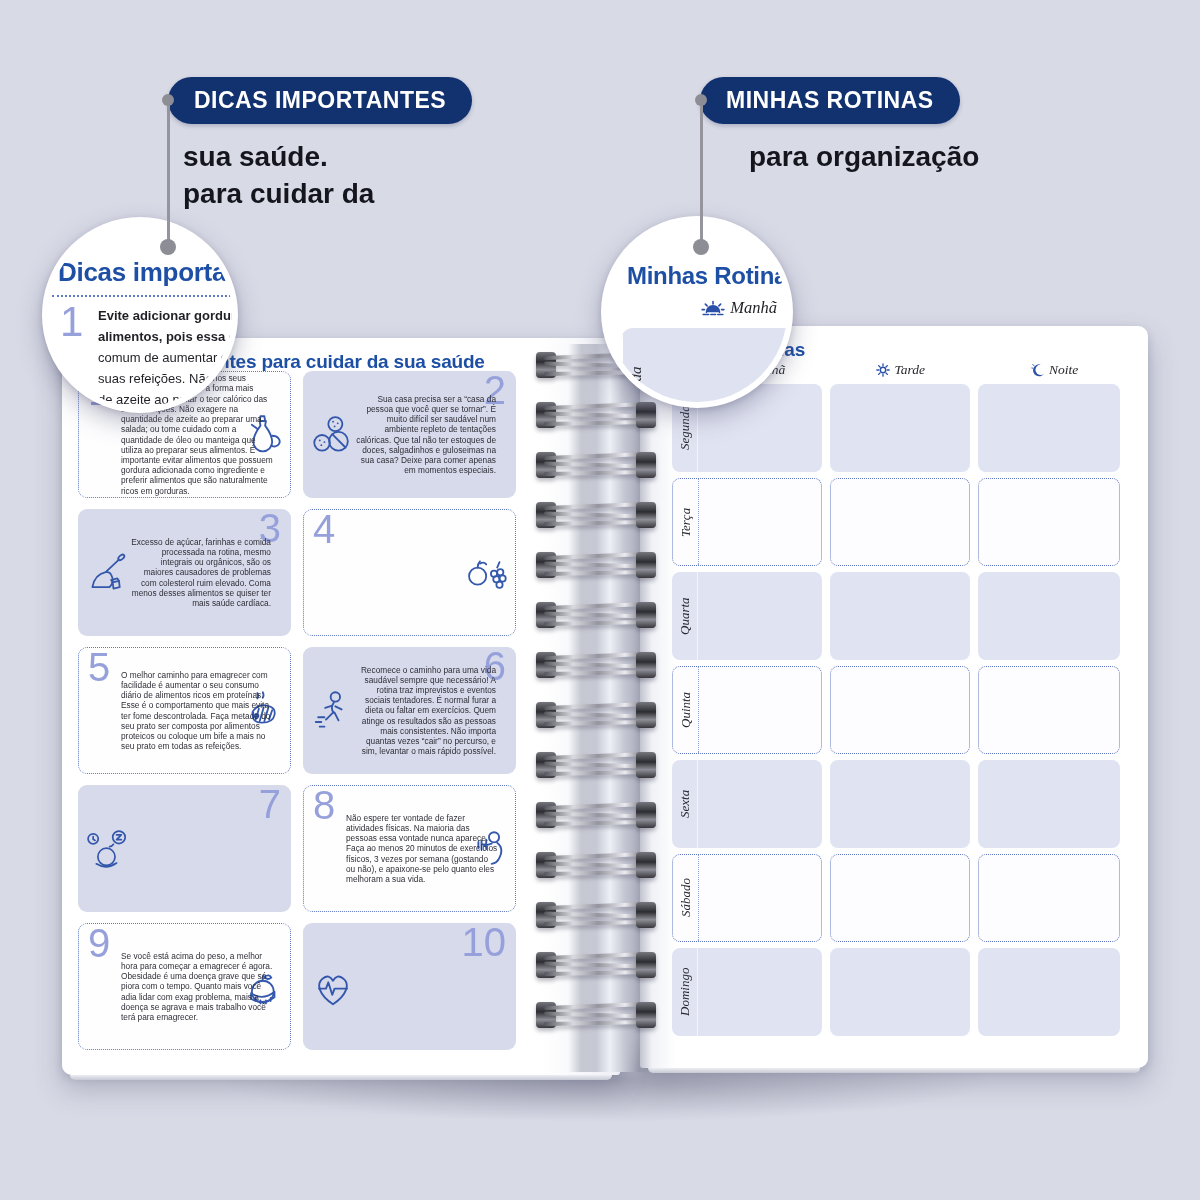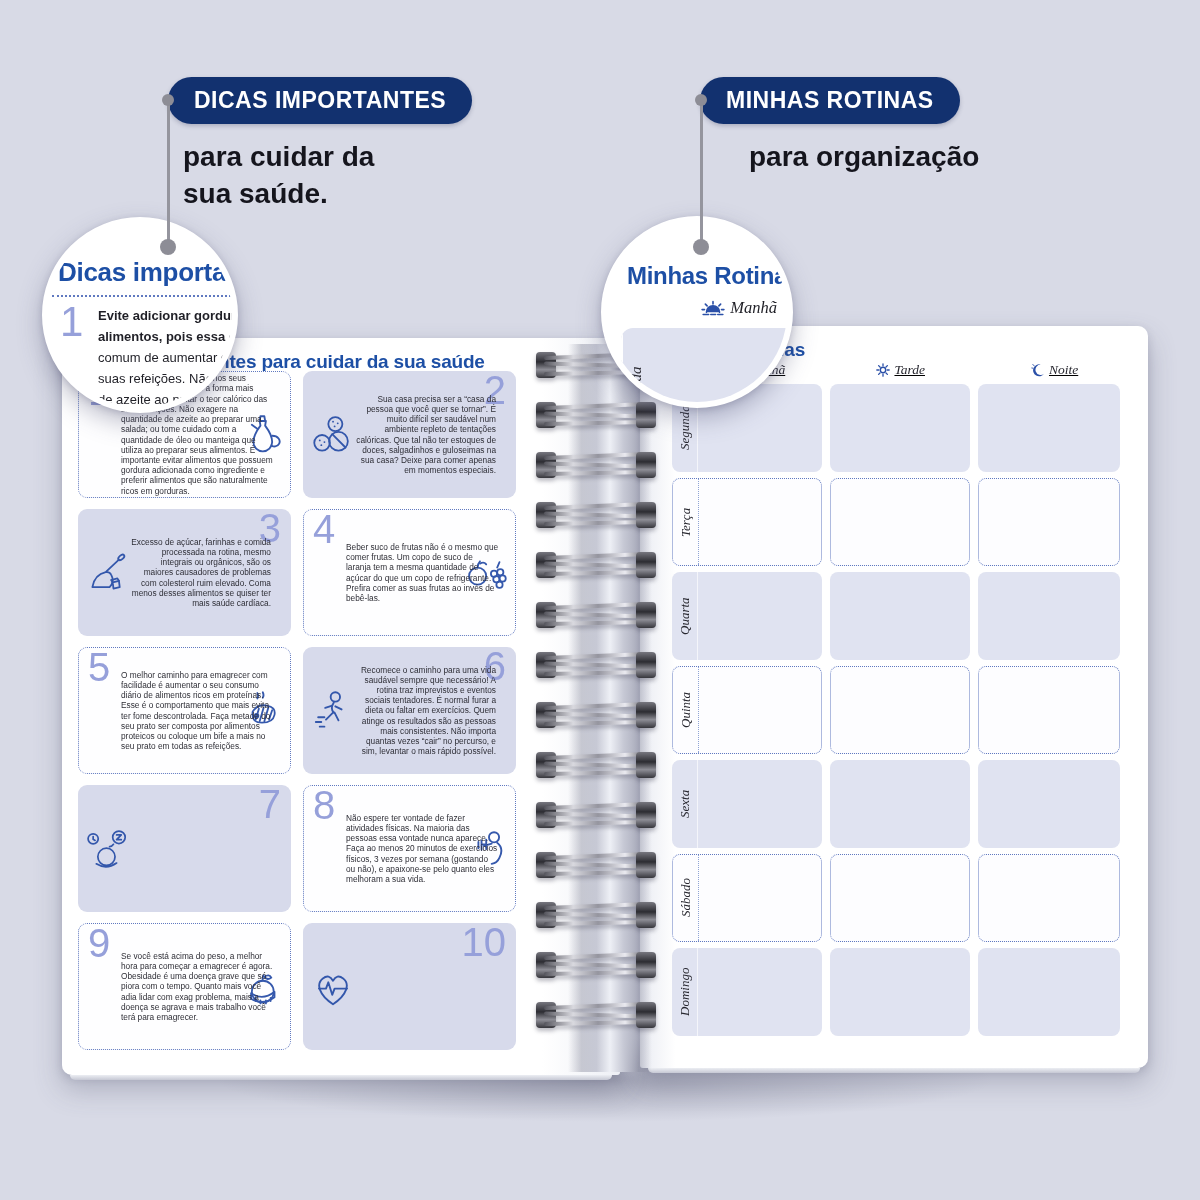--- a/index.html
+++ b/index.html
@@ -50,21 +50,21 @@
   .tip .txt{position:absolute;top:5px;bottom:5px;display:flex;align-items:center;z-index:2;}
   .tip.dashed .txt{left:42px;right:16px;text-align:left;}
   .tip.solid .txt{left:52px;right:20px;text-align:right;}
   .tip .txt span{font-size:8.3px;line-height:1.23;color:#2e2e36;}
   .tip .icon{position:absolute;top:50%;transform:translateY(-50%);z-index:1;opacity:.95;}
   .tip.dashed .icon{right:3px;}
   .tip.solid .icon{left:5px;}
 
   
   .rp-title{position:absolute;left:25px;top:13px;font-size:19px;font-weight:700;color:#1d4fa5;white-space:nowrap;}
-  .rp-headers{position:absolute;left:58px;top:36px;width:422px;display:flex;gap:24px;text-decoration:underline;}
+  .rp-headers{position:absolute;left:58px;top:36px;width:422px;display:flex;gap:24px;}
   .colhead{display:flex;align-items:center;justify-content:center;gap:4px;
            font-family:"Liberation Serif",serif;font-style:italic;font-size:13.5px;color:#26262e;}
   .ch1{width:124px;} .ch2{width:140px;} .ch3{width:142px;text-align:center;}
   .rrows{position:absolute;left:32px;top:58px;width:448px;}
   .rrow{display:flex;gap:8px;height:88px;margin-bottom:6px;}
   .cellA{width:150px;display:flex;border-radius:8px;overflow:hidden;box-sizing:border-box;}
   .cellB{width:140px;border-radius:8px;box-sizing:border-box;}
   .cellC{flex:1;border-radius:8px;box-sizing:border-box;}
   .rrow.solid .cellA,.rrow.solid .cellB,.rrow.solid .cellC{background:#e0e3f1;}
   .rrow.dashed .cellA,.rrow.dashed .cellB,.rrow.dashed .cellC{border:1.6px dotted #6079c0;background:#fdfdff;}
@@ -267,23 +267,20 @@
                 <ellipse cx="49" cy="12" rx="4.5" ry="2.6" transform="rotate(-40 49 12)"></ellipse>
                 <path d="M38 44l8-2 1 8-8 2z"></path>
                 <path d="M38 44l-2-3 8-2 2 3"></path>
               </g>
             </svg>
         </div>
       </div>
 
       <div class="tip dashed">
         <div class="num">4</div>
-        <div class="txt">
-            <span>Beber suco de frutas não é o mesmo que comer frutas. Um copo de suco de laranja tem a mesma quantidade de açúcar do que um copo de refrigerante. Prefira comer as suas frutas ao invés de bebê-las.</span>
-          </div>
         <div class="icon">
           <svg width="50" height="56" viewBox="0 0 64 64">
               <g fill="none" stroke="#2b50a8" stroke-width="2.3" stroke-linecap="round">
                 <circle cx="20" cy="36" r="11"></circle>
                 <path d="M20 25q0-5 3-8"></path>
                 <path d="M23 20q5-3 8 1"></path>
                 <path d="M45 25l3-7"></path>
                 <circle cx="41" cy="33" r="4"></circle>
                 <circle cx="49" cy="31" r="4"></circle>
                 <circle cx="44" cy="40" r="4"></circle>
@@ -537,22 +534,22 @@
     <div class="cdot cdot-left-bot"></div>
   </div>
   <div class="connector">
     <div class="cline cline-right"></div>
     <div class="cdot cdot-right-top"></div>
     <div class="cdot cdot-right-bot"></div>
   </div>
 
   <div class="pill pill-left">DICAS IMPORTANTES</div>
   <div class="subtitle subtitle-left">
+    <div>sua saúde.</div>
     <div>para cuidar da</div>
-    <div>sua saúde.</div>
   </div>
 
   <div class="pill pill-right">MINHAS ROTINAS</div>
   <div class="subtitle subtitle-right">
     <div>para organização</div>
   </div>
 
 </div>
 
 </body></html>

